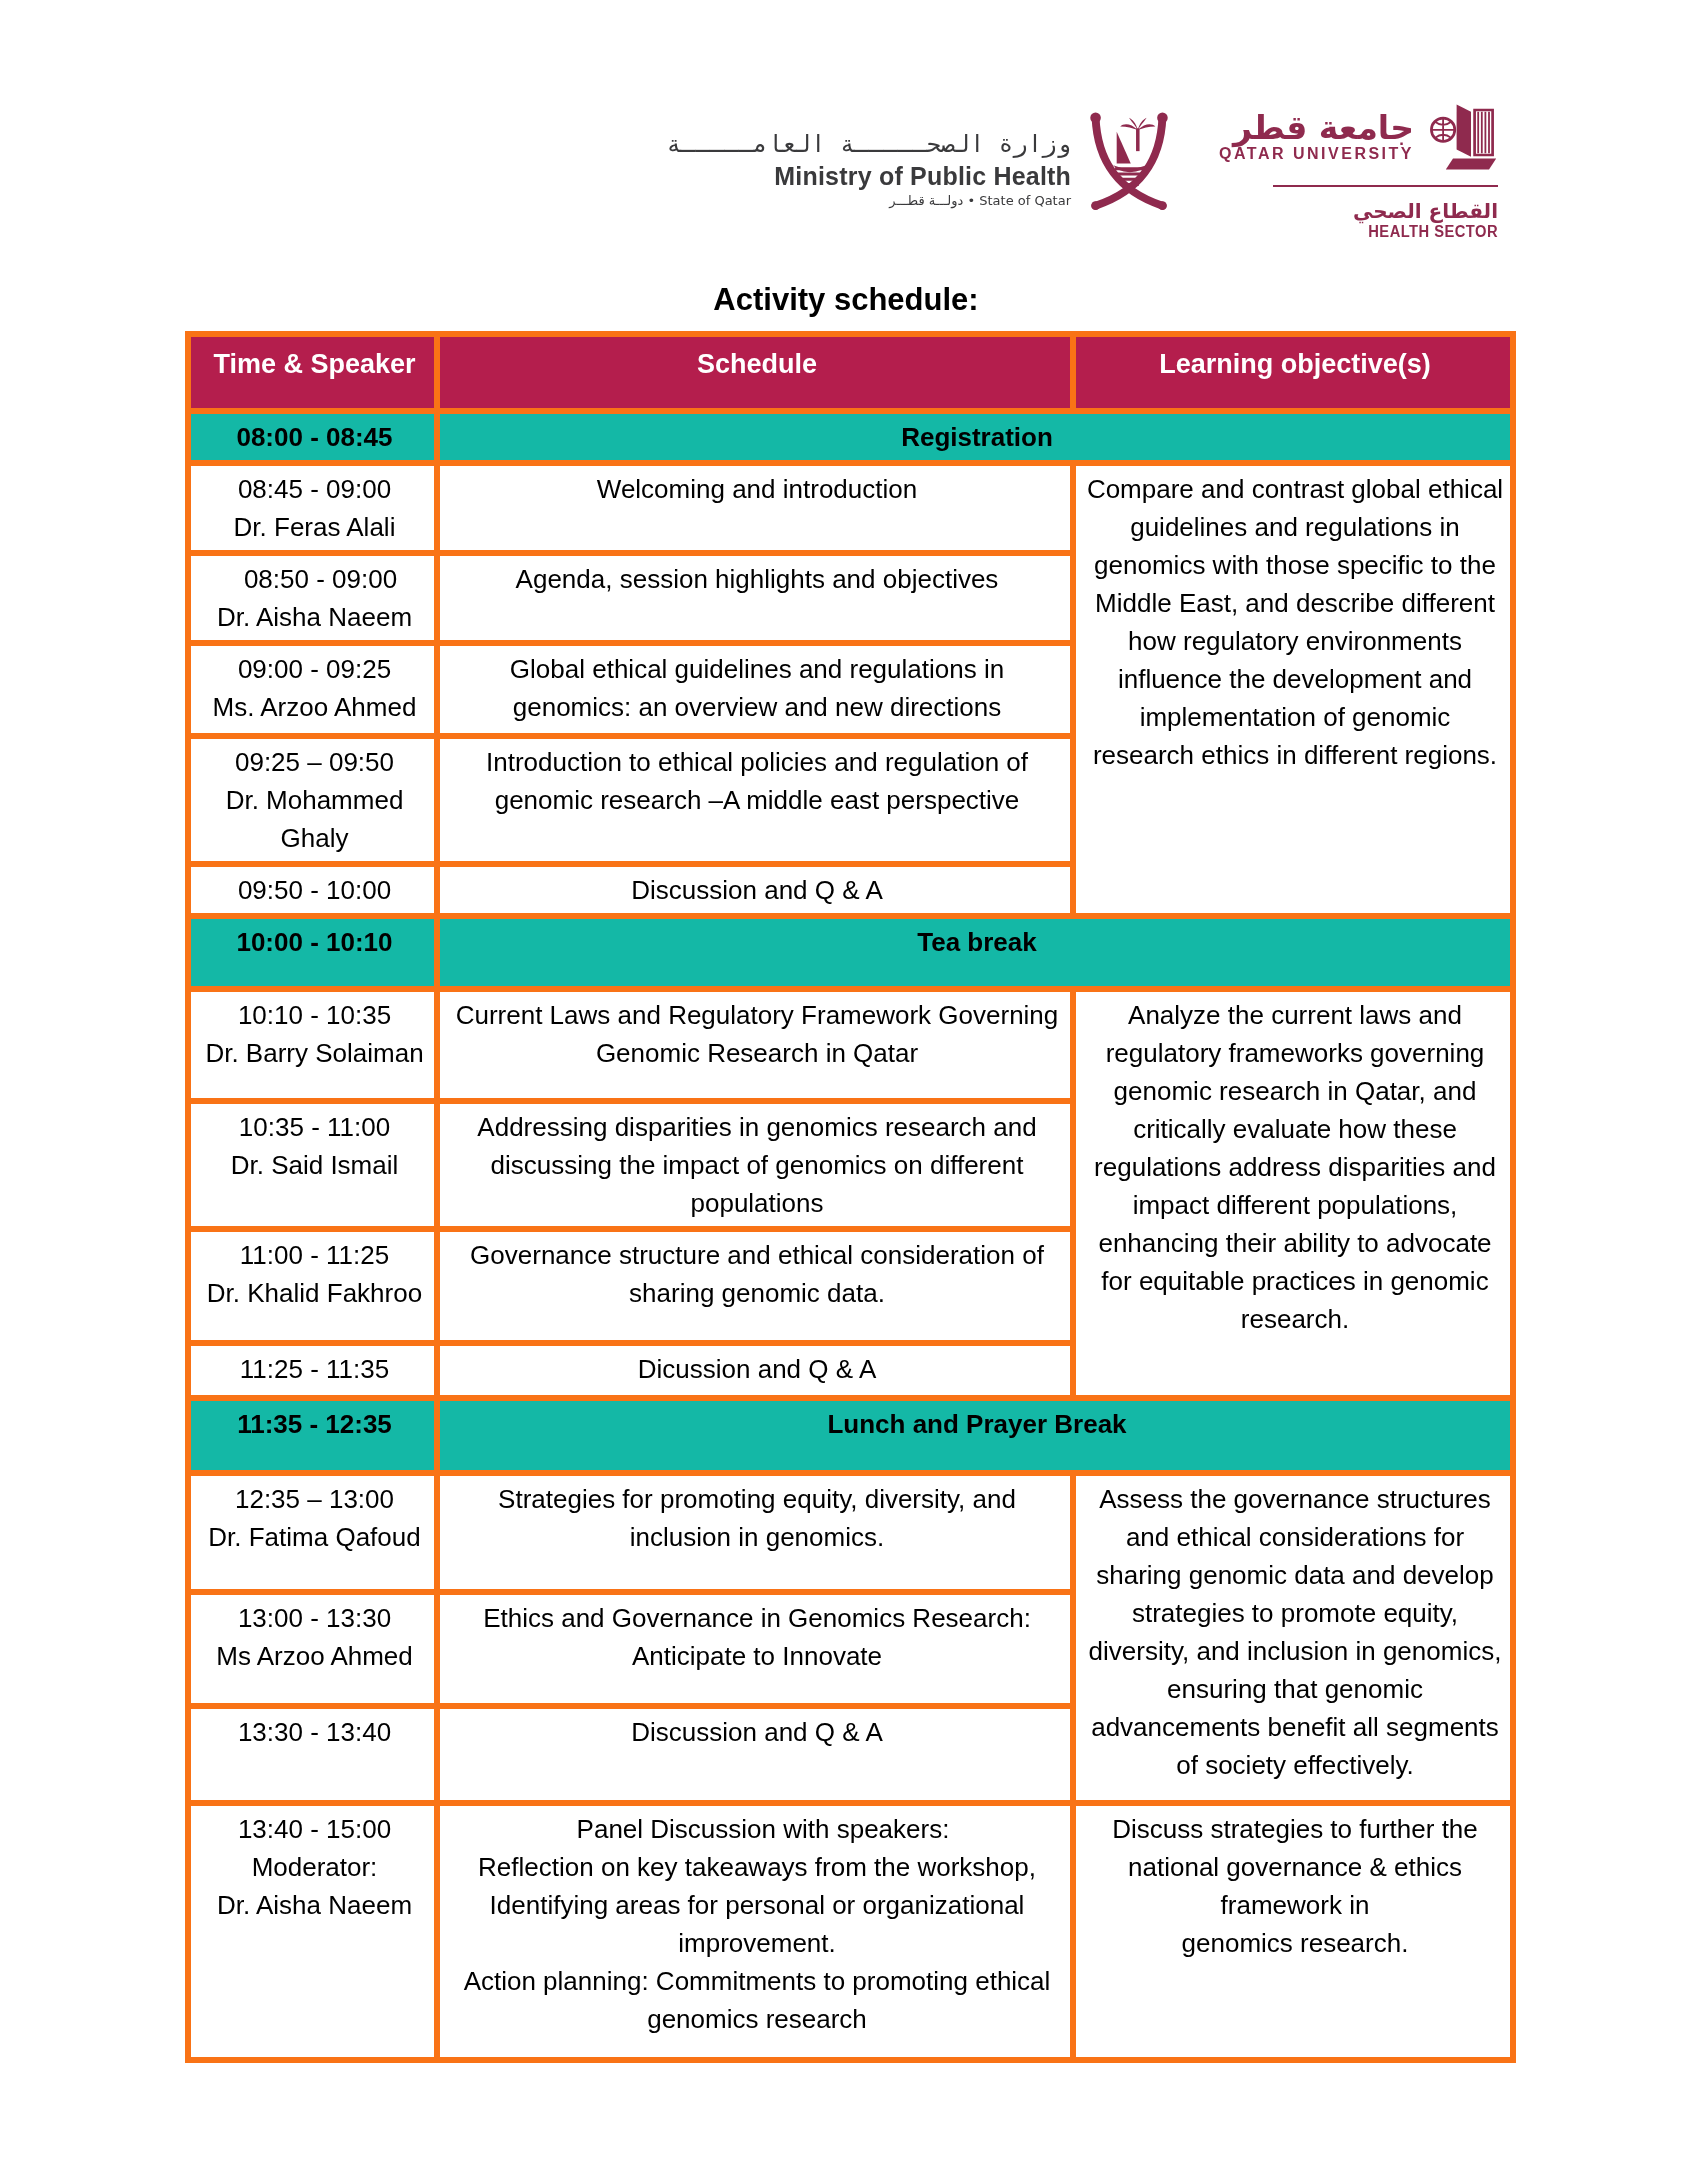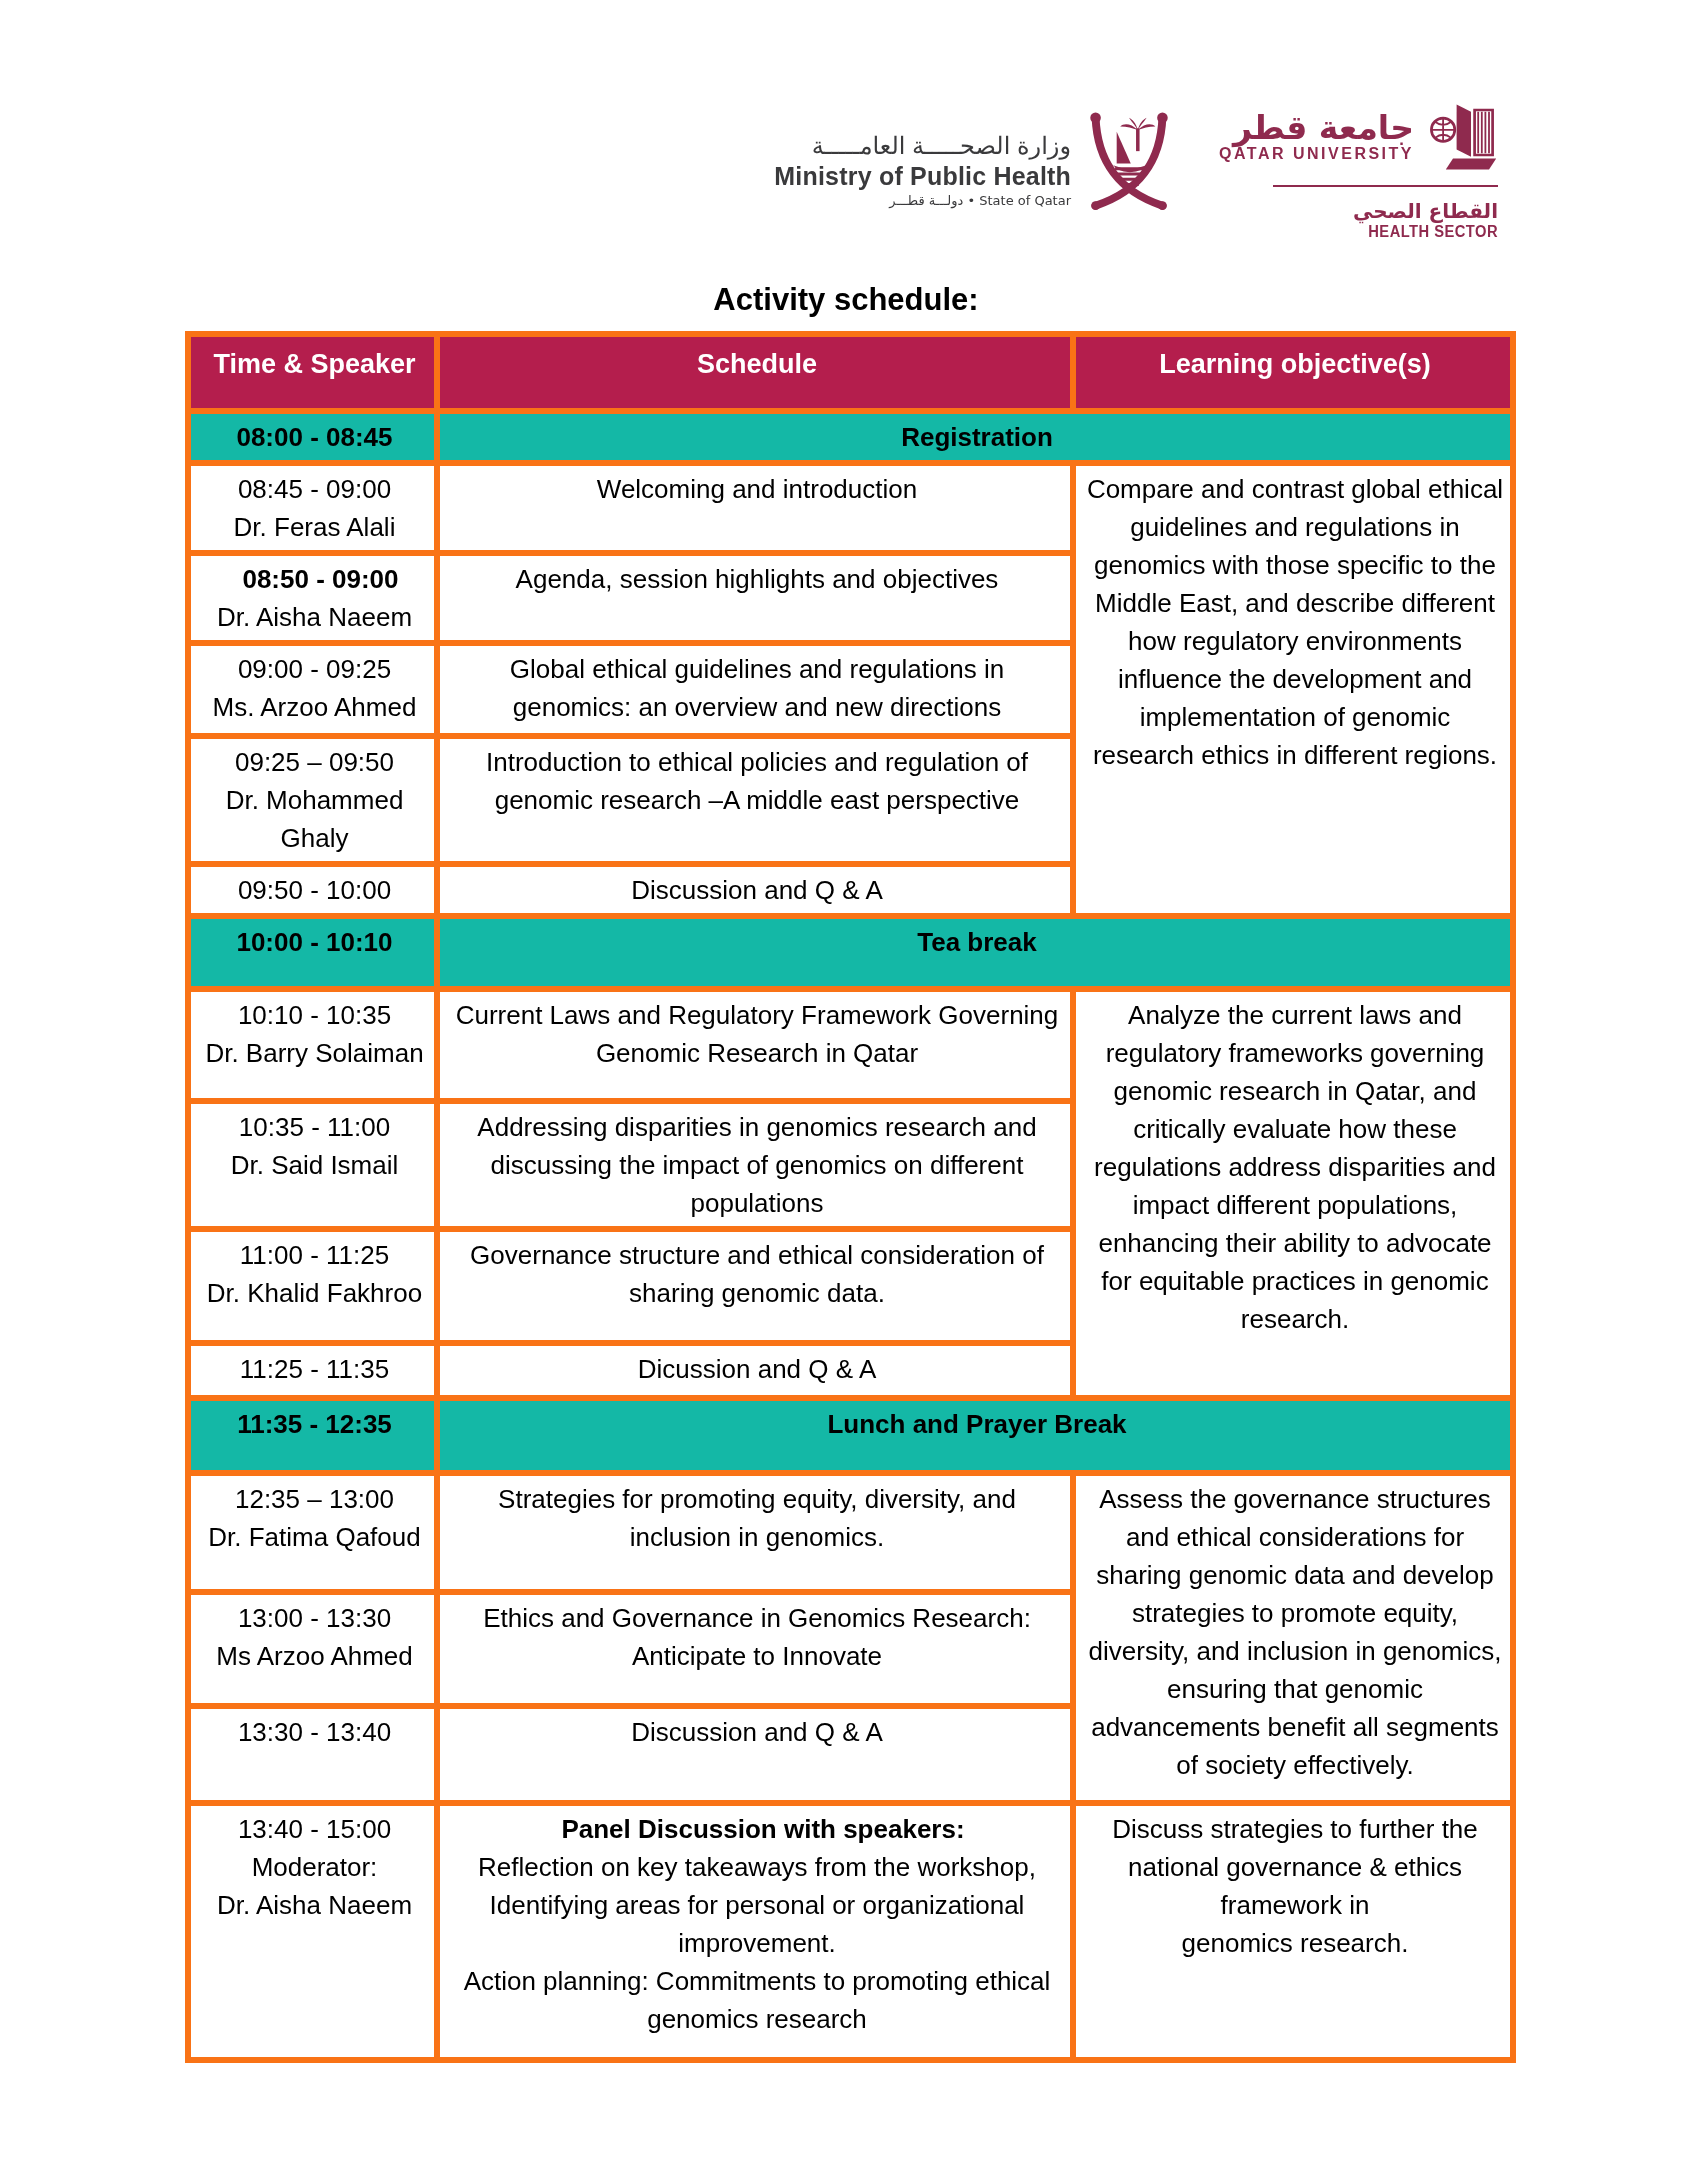--- a/index.html
+++ b/index.html
@@ -3,21 +3,21 @@
 <meta charset="utf-8">
 <style>
   html,body{margin:0;padding:0;background:#fff;}
   body{width:1692px;height:2178px;position:relative;font-family:"Liberation Sans",sans-serif;color:#000;}
 
   
   .logo-strip{position:absolute;top:98px;left:0;width:1692px;height:144px;
     display:flex;justify-content:flex-end;align-items:center;gap:46px;padding-right:194px;box-sizing:border-box;}
   .moph{display:flex;align-items:center;gap:14px;}
   .moph-text{display:flex;flex-direction:column;align-items:flex-end;line-height:1.25;}
-  .moph-ar{font-family:Liberation Sans, sans-serif;font-size:24px;color:#3a3a3c;direction:rtl;}
+  .moph-ar{font-family:Liberation Mono, monospace;font-size:24px;color:#3a3a3c;direction:rtl;}
   .moph-en{font-size:25px;color:#3a3a3c;font-weight:600;letter-spacing:0.2px;}
   .moph-sub{font-size:13px;color:#3a3a3c;direction:rtl;font-family:"DejaVu Sans",sans-serif;}
   .emblem{width:88px;height:121px;}
   .qu{display:flex;flex-direction:column;align-items:flex-end;}
   .qu-top{display:flex;align-items:center;gap:12px;}
   .qu-names{display:flex;flex-direction:column;align-items:flex-end;}
   .qu-ar{font-family:"DejaVu Sans",sans-serif;font-size:33px;color:#8f2a4e;font-weight:bold;line-height:1.05;}
   .qu-en{font-size:16px;color:#8f2a4e;font-weight:bold;letter-spacing:2.5px;}
   .qu-mark{width:72px;height:76px;}
   .qu-rule{width:225px;height:2px;background:#8f2a4e;margin:10px 0 12px 0;}
@@ -41,21 +41,21 @@
   td.break-label{padding-left:95px;}
   tr.row-reg{height:52px;} tr.row-tea{height:73px;} tr.row-lunch{height:75px;}
 
   tr.r1{height:76px;} tr.r2{height:84px;} tr.r3{height:93px;} tr.r4{height:122px;} tr.r5{height:48px;}
   tr.r6{height:112px;} tr.r7{height:111px;} tr.r8{height:114px;} tr.r9{height:55px;}
   tr.r10{height:119px;} tr.r11{height:114px;} tr.r12{height:97px;padding-left:36px;} tr.r13{height:257px;}
 
   td.time{padding-left:12px;}
   td.lo{white-space:pre-line;padding-right:2px;margin-top:27px;}
   td.lo-offset{padding-top:38px;}
-  .bold{font-weight:bold;margin-left:12px;}
+  .bold{font-weight:normal;margin-left:12px;}
   .sched-body{white-space:pre-line;}
 </style>
 </head>
 <body>
 
 <div class="logo-strip">
 
   <div class="moph">
     <div class="moph-text">
       <div class="moph-ar" dir="rtl">وزارة الصحـــــة العامـــــة</div>

